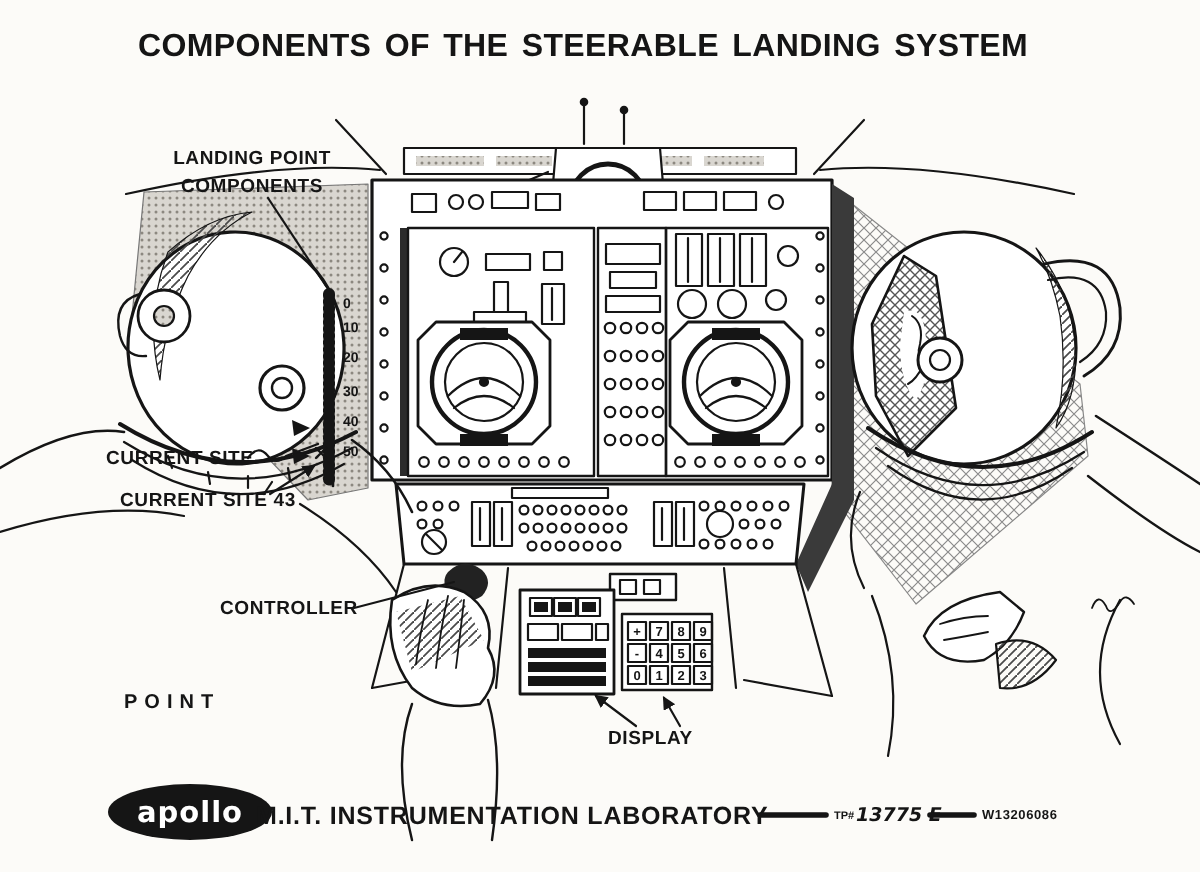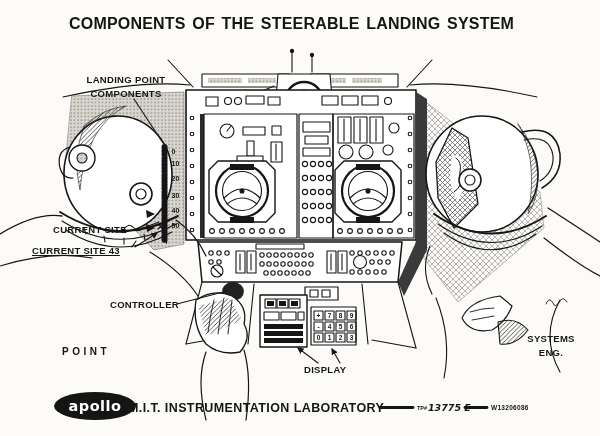--- a/index.html
+++ b/index.html
@@ -12,21 +12,21 @@
     position:absolute;font-weight:bold;font-size:9.5px;letter-spacing:.3px;
     white-space:nowrap;z-index:3;color:#151515;
   }
   .lbl.center{text-align:center;white-space:normal;margin-left:24px;}
   #title{
     position:absolute;left:69px;top:15px;font-weight:bold;font-size:16px;
     letter-spacing:.2px;word-spacing:2px;z-index:3;white-space:nowrap;
   }
   #lbl-lpd{left:55px;top:73px;width:94px;line-height:13.5px;}
   #lbl-desired{left:53px;top:224px;}
-  #lbl-current{left:32px;top:245px;text-decoration:underline;}
+  #lbl-current{left:60px;top:245px;}
   #lbl-controller{left:110px;top:299px;}
   #lbl-cmdr{left:62px;top:346px;font-size:10px;letter-spacing:3.5px;}
   #lbl-display{left:304px;top:364px;text-align:right;}
   #lbl-syseng{left:496px;top:332px;width:62px;line-height:14px;}
 </style>
 </head>
 <body>
 
 <div class="page">
 
@@ -34,24 +34,20 @@
 
   <div id="lbl-lpd" class="lbl center">
     <span>LANDING POINT</span><br>
     <span>COMPONENTS</span>
   </div>
   <div id="lbl-desired" class="lbl">CURRENT SITE</div>
   <div id="lbl-current" class="lbl">CURRENT SITE 43</div>
   <div id="lbl-controller" class="lbl">CONTROLLER</div>
   <div id="lbl-cmdr" class="lbl">POINT</div>
   <div id="lbl-display" class="lbl">DISPLAY</div>
-  <div id="lbl-syseng" class="lbl center">
-    <span>SYSTEMS</span><br>
-    <span>ENG.</span>
-  </div>
 
   <svg width="600" height="436" viewBox="0 0 600 436">
     <defs>
       <pattern id="stip" width="3.5" height="3.5" patternUnits="userSpaceOnUse">
         <rect width="3.5" height="3.5" fill="#d9d6d0"></rect>
         <circle cx="1" cy="1" r="0.75" fill="#8c8880"></circle>
       </pattern>
       <pattern id="hatch" width="4.5" height="4.5" patternUnits="userSpaceOnUse">
         <path d="M0 4.5 L4.5 0" stroke="#4a4a4a" stroke-width="0.9"></path>
       </pattern>

